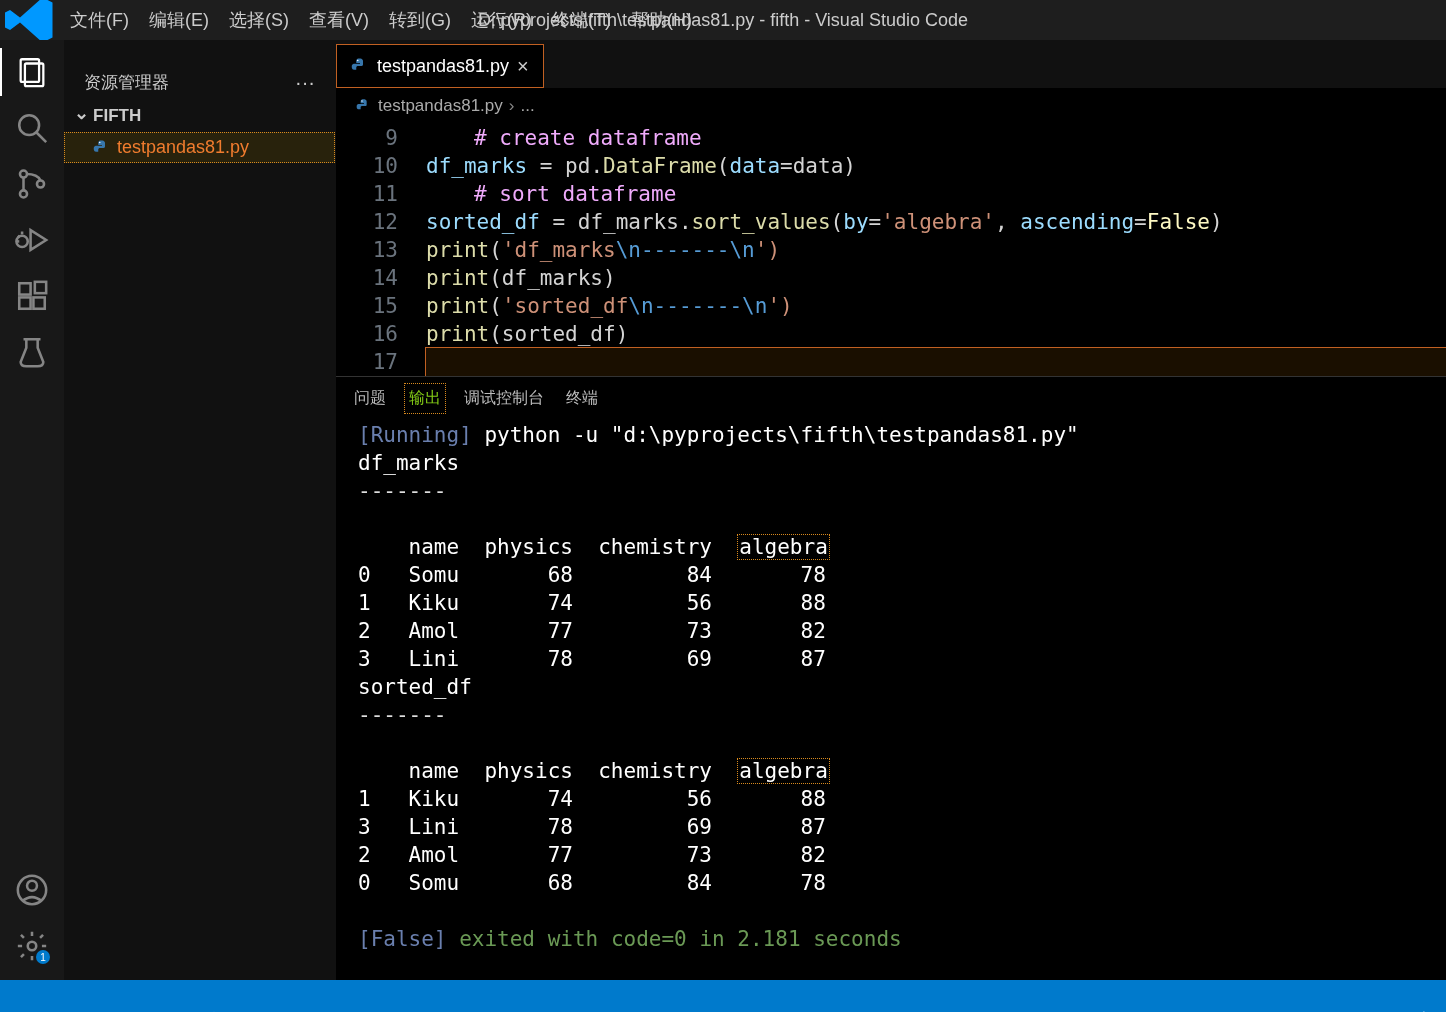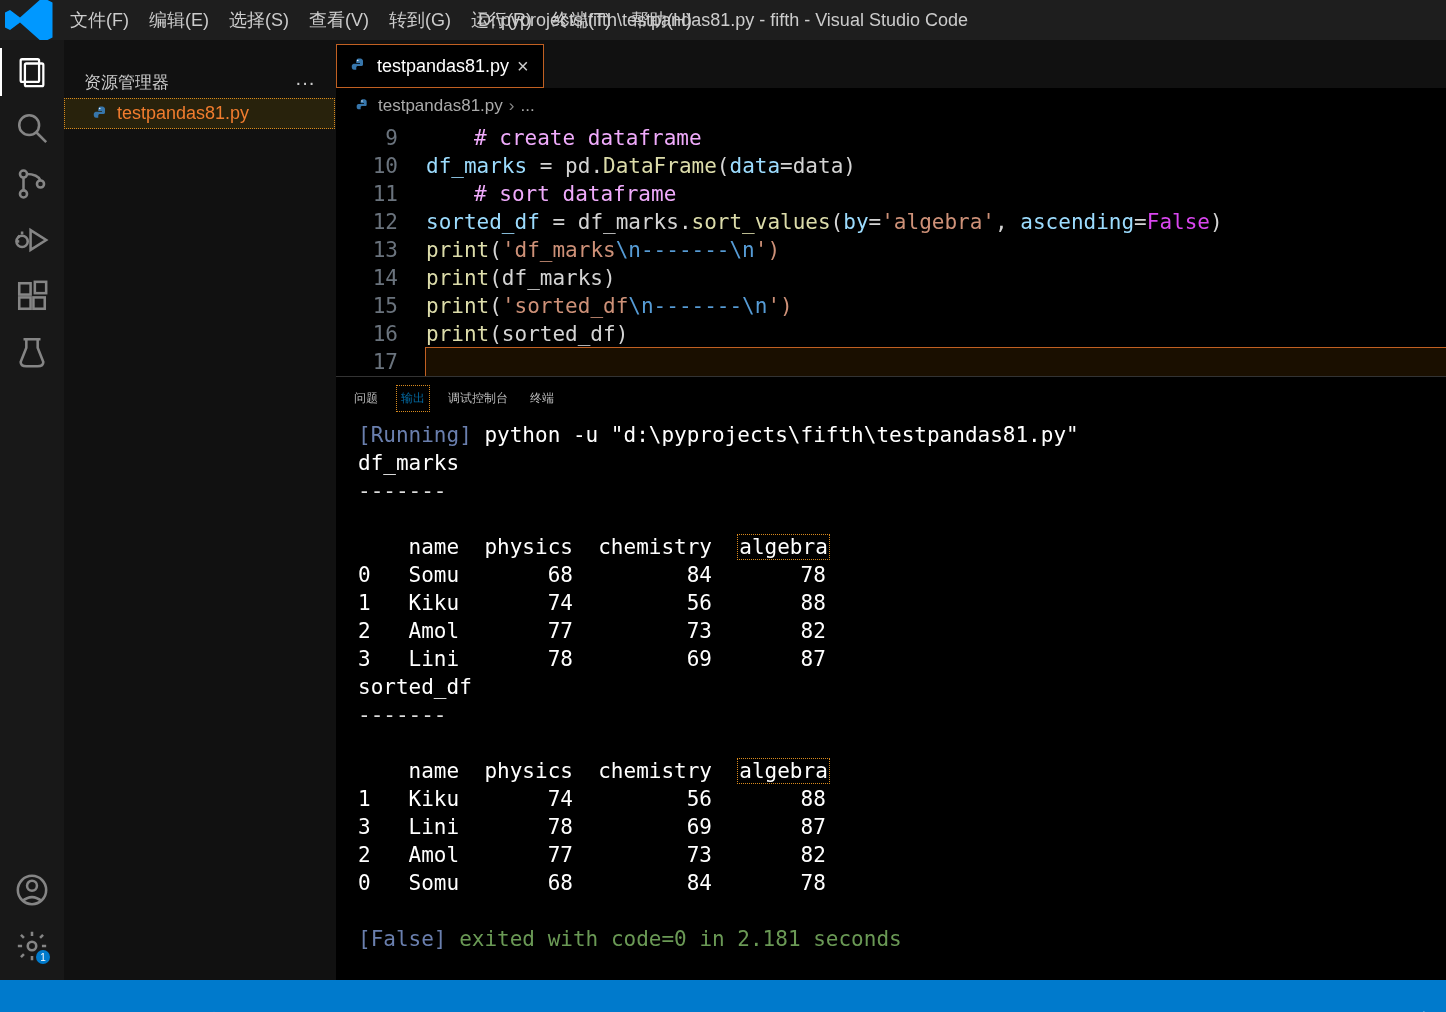--- a/index.html
+++ b/index.html
@@ -42,26 +42,26 @@
   .code { flex:0 0 auto; font-family:Consolas,monospace; font-size:21px; line-height:28px; }
   .code-row { display:flex; }
   .gutter { width:90px; text-align:right; padding-right:28px; color:#6a737d; }
   .codeline { flex:1; white-space:pre; color:#d4d4d4; }
   .codeline.current { background:#1a0f00; outline:1px solid #c16022; }
   .c-comment { color:#f0abfc;margin-left:48px; }
   .c-kw { color:#569cd6; }
   .c-str { color:#ce9178; }
   .c-fn { color:#dcdcaa; }
   .c-name { color:#9cdcfe; }
-  .c-const { color:#d946ef; }
+  .c-const { color:#fef9c3; }
   
   .panel { flex:1; border-top:1px solid #333; display:flex; flex-direction:column; min-height:0; }
-  .panel-tabs { height:42px; display:flex; align-items:center; gap:14px; padding:0 14px; font-size:12px; color:#bbb; }
+  .panel-tabs { height:42px; display:flex; align-items:center; gap:14px; padding:0 14px; font-size:16px; color:#bbb; }
   .panel-tabs span { padding:4px 4px; cursor:pointer; }
-  .panel-tabs span.active { border:1px dotted #d88a1e; color:#0369a1; }
+  .panel-tabs span.active { border:1px dotted #d88a1e; color:#84cc16; }
   .output { flex:1; overflow:auto; font-family:Consolas,monospace; font-size:21px; line-height:28px; padding:2px 22px; white-space:pre; color:#ddd; }
   .o-info { color:#6a7fae; }
   .o-word { color:#ffffff; }
   .o-hl { border:1px dotted #d88a1e; padding:0 1px; }
   .o-done { color:#6a7fae; }
   .o-green { color:#6a9955; }
   
   .statusbar { position:absolute; left:0; right:0; bottom:0; height:32px; background:#007acc; color:#fff; display:flex; align-items:center; font-size:17px; padding:0 10px; justify-content:space-between; }
   .statusbar .sb-left { display:flex; gap:20px; align-items:center; }
   .statusbar .sb-right { display:flex; gap:20px; }
@@ -154,20 +154,21 @@
     </div>
   </div>
 </div>
 
 <div class="sidebar">
   <div class="side-header">
     <span>资源管理器</span>
     <span class="dots">···</span>
   </div>
   <div class="side-section">
+    <div class="section-title">FIFTH</div>
     <div class="file-row">
       <svg viewBox="0 0 24 24">
           <path d="M11 2C7 2 7 5 7 5v3h5v1H4c0 0-3 0-3 4s3 4 3 4h3v-3c0-2 2-2 2-2h5c2 0 2-2 2-2V5c0 0 0-3-5-3z" fill="#3776ab"></path>
           <circle cx="9" cy="4.5" r="1" fill="#fff"></circle>
         </svg>
       <span>testpandas81.py</span>
     </div>
   </div>
 </div>
 

